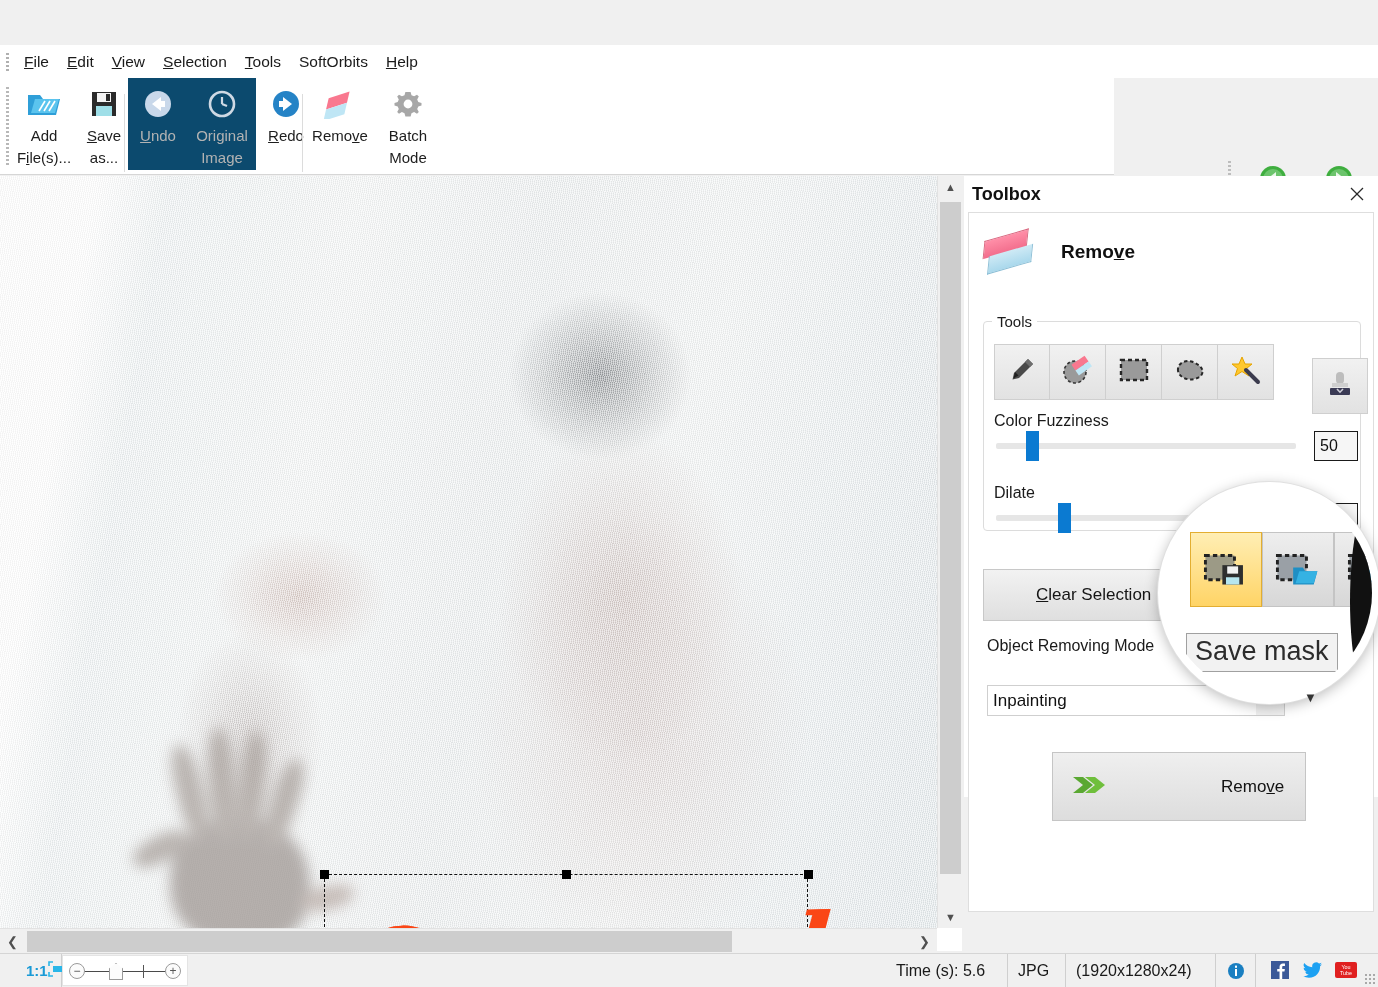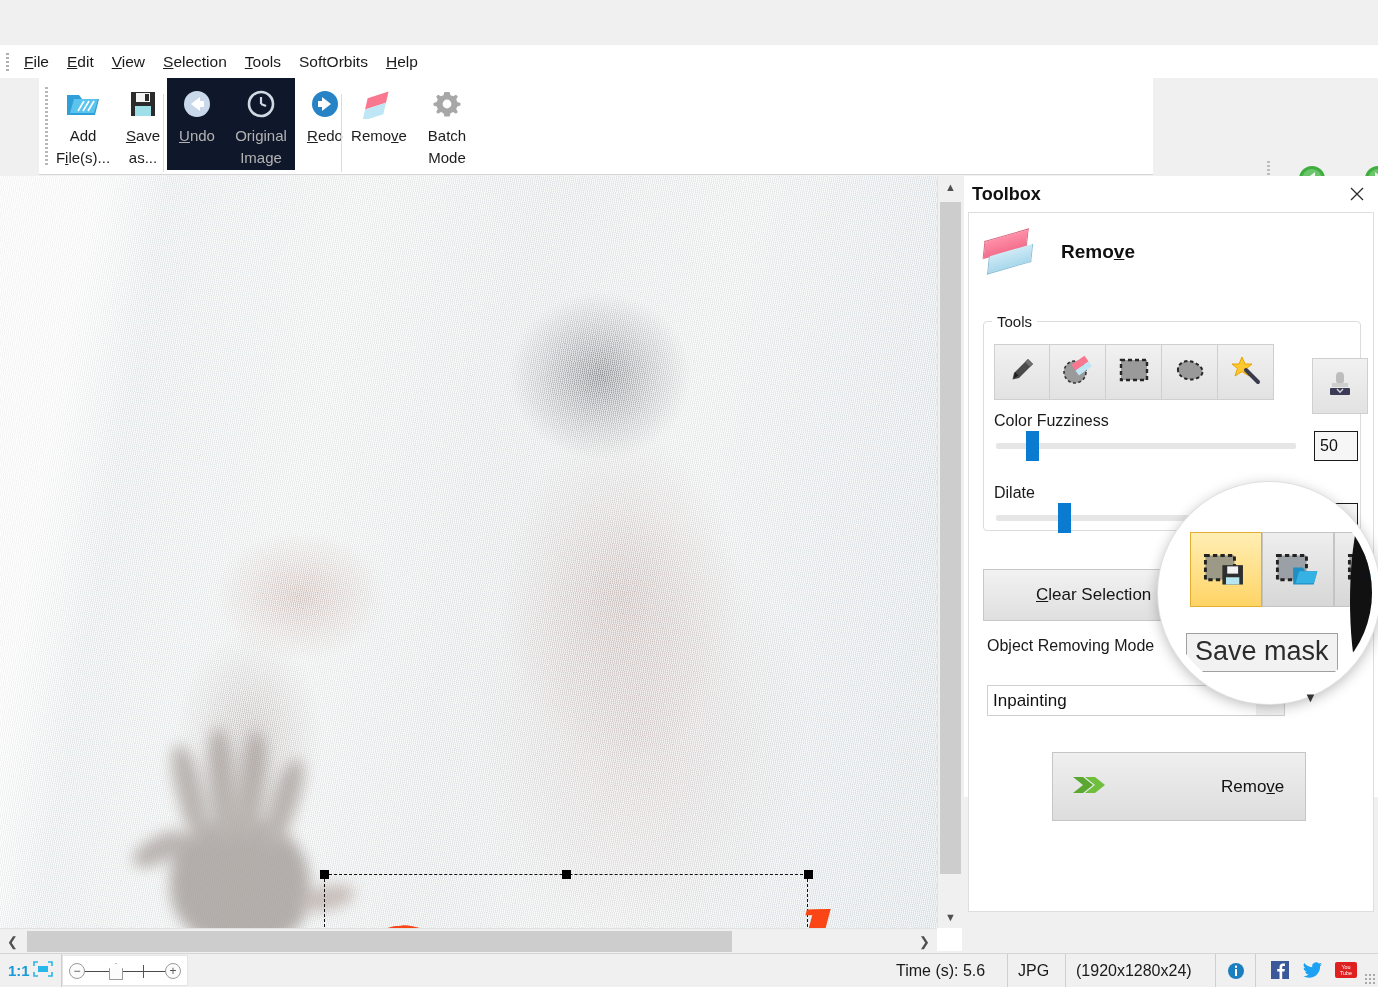--- a/index.html
+++ b/index.html
@@ -54,42 +54,42 @@
   }
   .menu-item {
     font-size: 15.5px; color: #1a1a1a; padding: 2px 9px; white-space: nowrap;
     cursor: default;
   }
   .menu-item u { text-decoration: underline; }
 
   
   .ribbon {
     position: absolute; left: 0; top: 78px; width: 1114px; height: 97px;
-    background: #ffffff; border-bottom: 1px solid #d6d6d6; margin-left: 39px;
+    background: #ffffff; border-bottom: 1px solid #d6d6d6;
   }
   .ribbon-grip {
     position: absolute; left: 6px; top: 8px;
     width: 3px; height: 80px;
     background-image: radial-gradient(circle, #b8b8b8 45%, transparent 46%);
     background-size: 3px 4px;
   }
   .rb-group { position: absolute; top: 0; height: 97px; display: flex; }
   .rb-btn {
     width: 60px; height: 92px; display: flex; flex-direction: column;
     align-items: center; padding-top: 6px; cursor: default;
     position: relative;
   }
   .rb-btn.wide { width: 68px; }
   .rb-btn .ico { height: 40px; display:flex; align-items:center; justify-content:center; }
   .rb-btn .lbl {
     font-size: 15px; color: #1d1d1d; text-align: center; line-height: 1.48;
     margin-top: 1px; white-space: pre-line;
   }
   .rb-btn.disabled .lbl { color: #b3b3b3; }
-  .rb-btn.disabled { background: #0f172a; }
+  .rb-btn.disabled { background: #0c4a6e; }
   .rb-sep {
     width: 1px; height: 78px; background: #dcdcdc; margin-top: 8px;
   }
   .rb-overflow {
     position: absolute; left: 437px; top: 157px; font-size: 11px; color: #7a7a7a;
   }
   .nav-sep {
     position: absolute; left: 1228px; top: 82px; width: 3px; height: 86px;
     background-image: radial-gradient(circle, #bdbdbd 45%, transparent 46%);
     background-size: 3px 4px;
@@ -732,21 +732,21 @@
           <path d="M18 14 h14 l-3 11 h-14 z" fill="#35b2e3"></path>
         </svg>
       </div>
       <div class="tip-frag">Save mask</div>
       <div class="shade"></div>
     </div>
   </div>
   <div class="lens-arrow">▼</div>
 
   <div class="statusbar">
-    <div class="sb-cell" style="width:62px; justify-content:space-between; padding:0 8px;">
+    <div class="sb-cell" style="width:62px; justify-content:space-between; padding:0 26px;">
       <span class="sb-ratio">1:1</span>
       <span>
         <svg width="20" height="16" viewBox="0 0 20 16">
           <g stroke="#29b6e8" stroke-width="1.6" fill="none">
             <path d="M1 5 V1 H5"></path>
               <path d="M15 1 H19 V5"></path>
             <path d="M19 11 V15 H15"></path>
               <path d="M5 15 H1 V11"></path>
           </g>
           <rect x="5" y="5" width="10" height="6" fill="#29b6e8"></rect>

